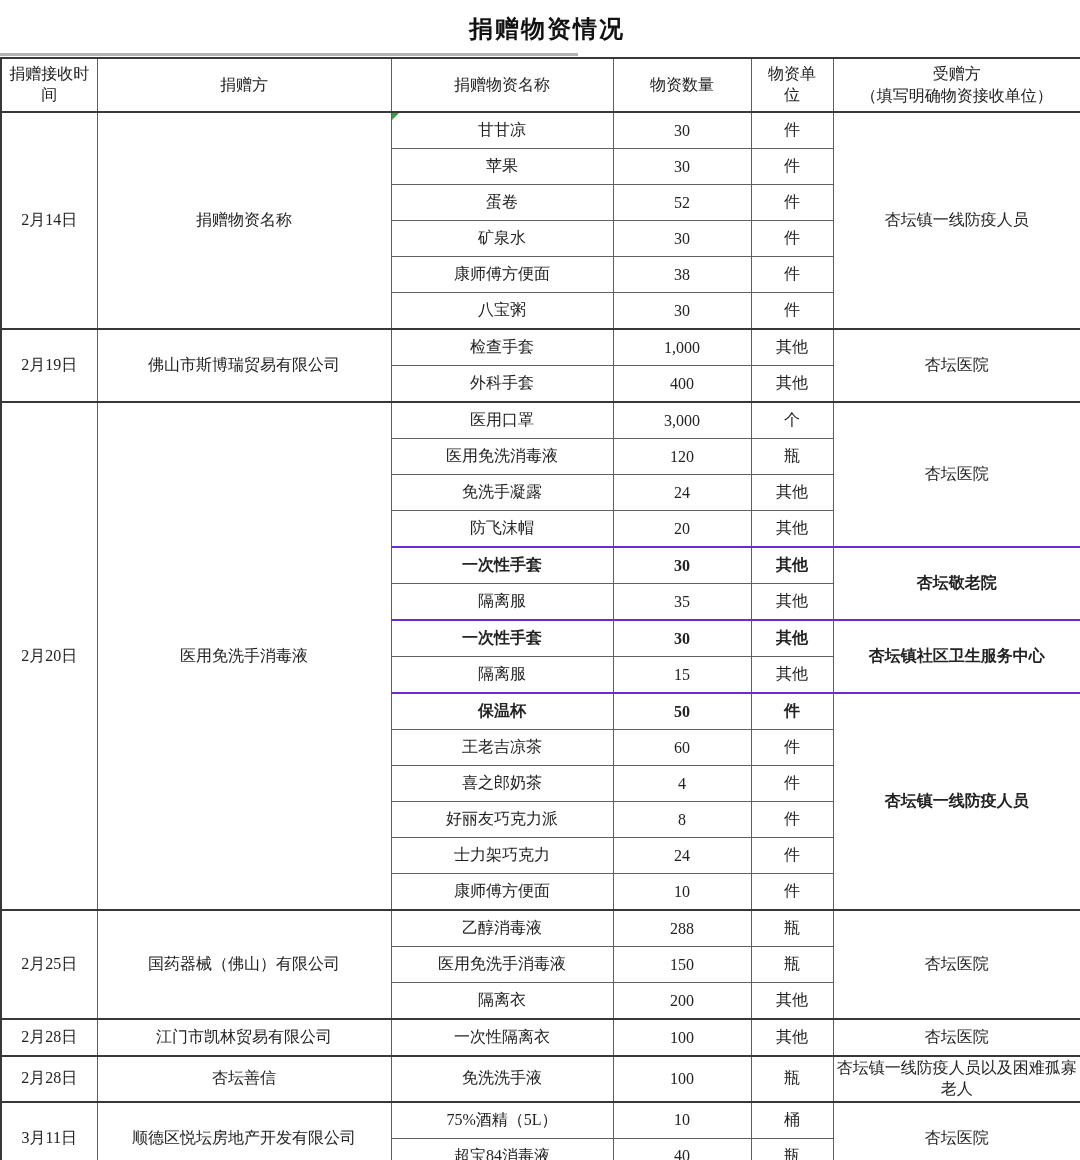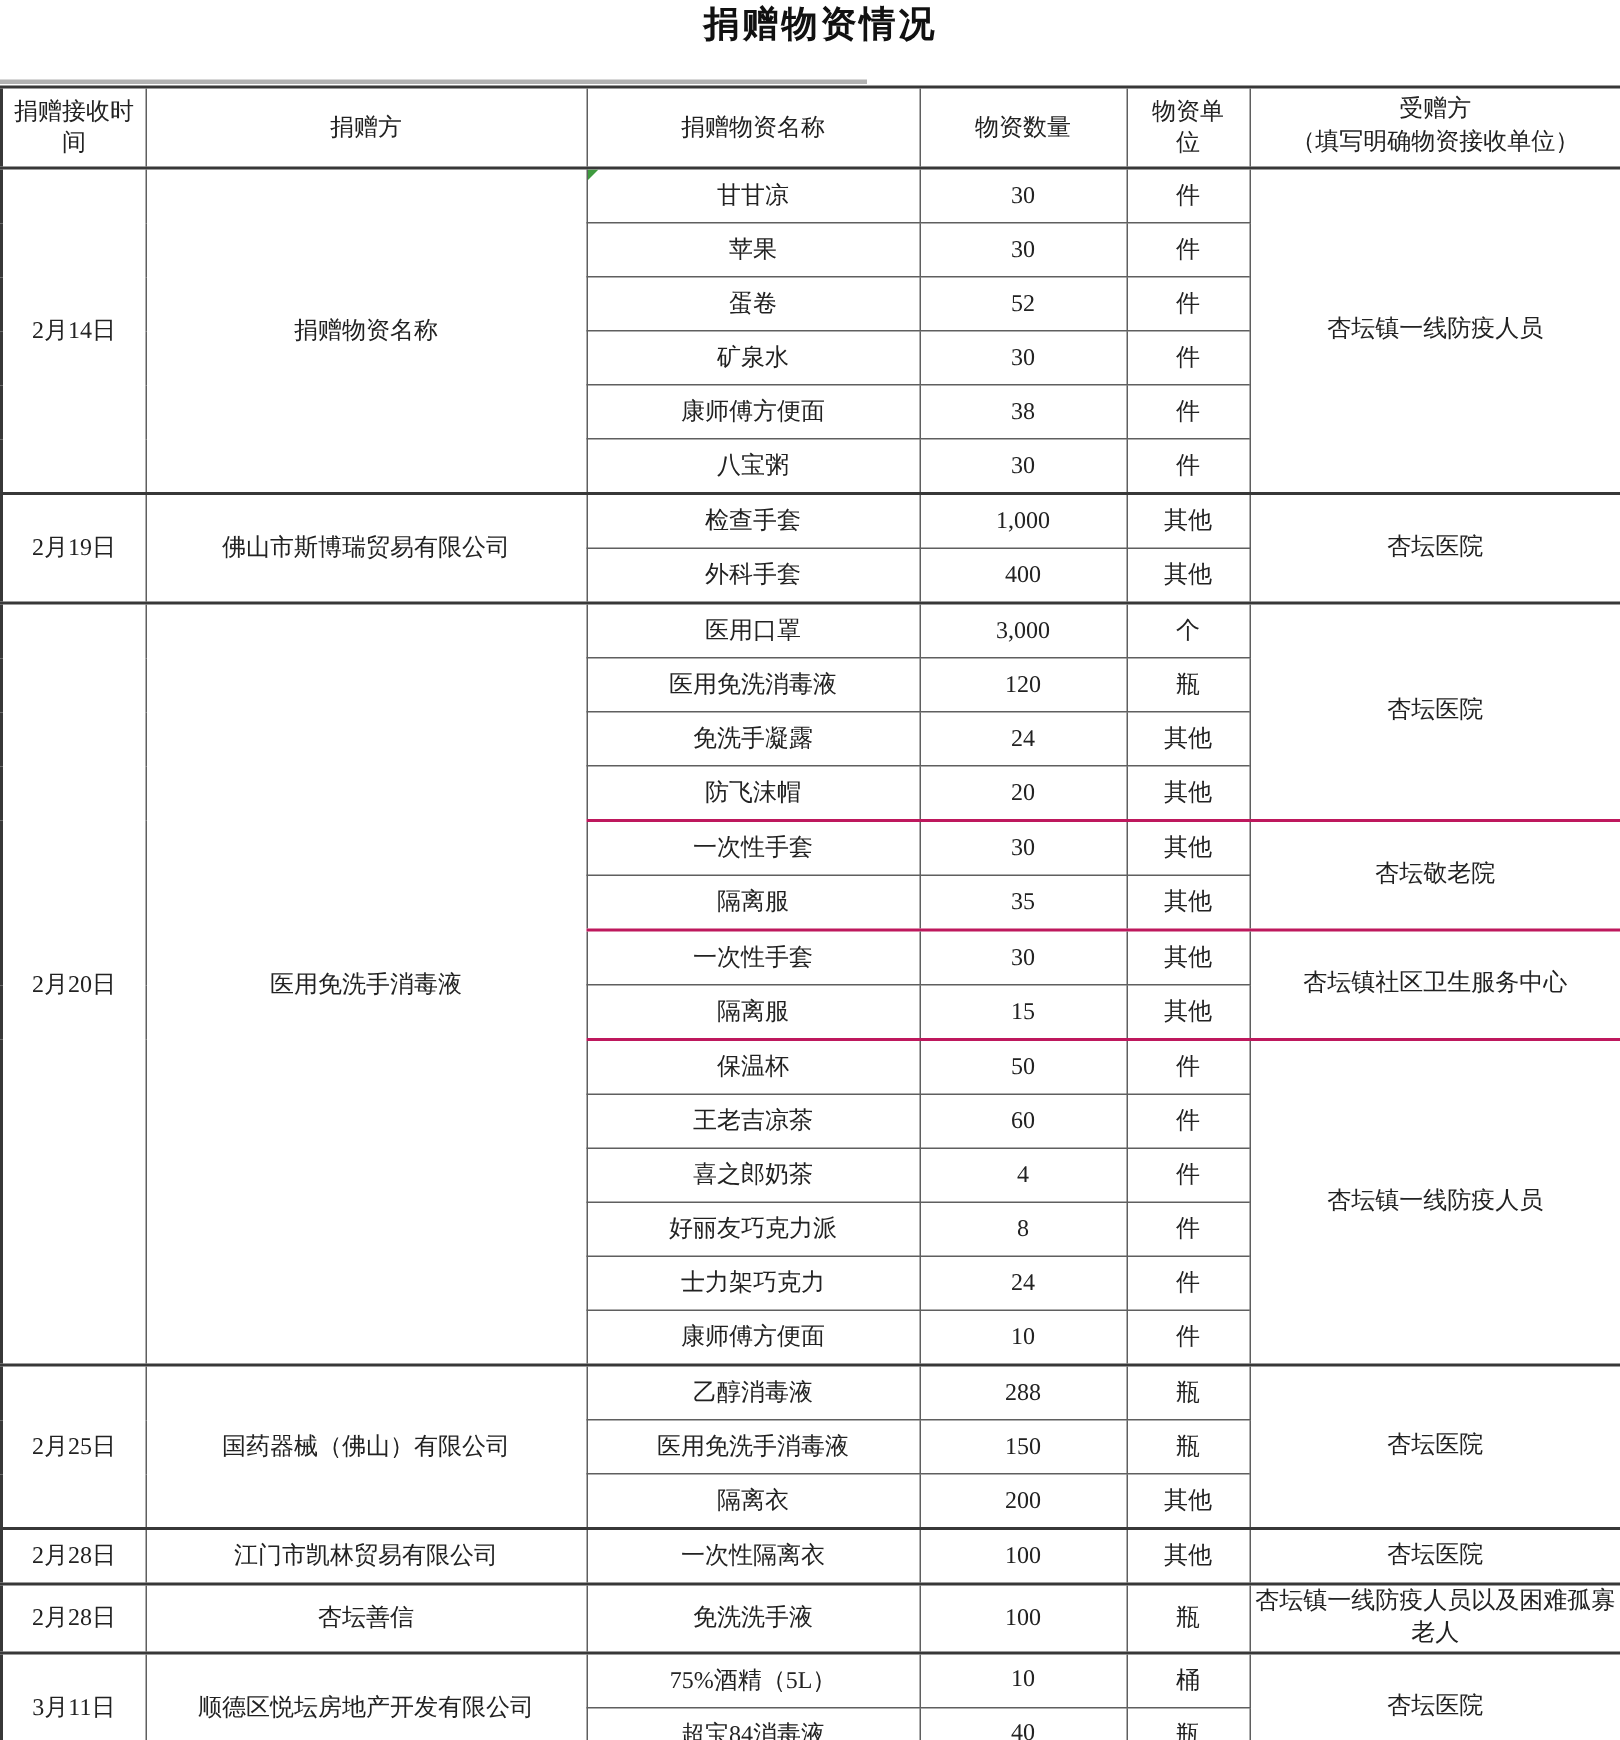--- a/index.html
+++ b/index.html
@@ -2,21 +2,21 @@
 <html><head>
 <meta charset="utf-8">
 <style>
   html,body{margin:0;padding:0;background:#ffffff;}
   body{
     width:1080px;height:1160px;position:relative;overflow:hidden;
     font-family:"Liberation Serif","DejaVu Serif",serif;
     color:#222222;
   }
   .title-bar{
-    height:57px;display:flex;justify-content:center;padding-left:14px;
+    height:57px;display:flex;align-items:center;justify-content:center;padding-left:14px;
   }
   .title-bar h1{
     margin:0;font-size:24px;font-weight:bold;letter-spacing:2px;color:#111;
   }
   .gridline-artifact{
     position:absolute;left:0;top:53px;width:578px;height:3px;
     background:#b2b2b2;
   }
   table{
     width:1080px;border-collapse:collapse;table-layout:fixed;
@@ -25,25 +25,25 @@
   th,td{
     border:1px solid #5f5f5f;
     text-align:center;vertical-align:middle;
     font-size:16px;font-weight:normal;
     padding:1px 2px;position:relative;
     overflow:hidden;
   }
   thead th{height:50px;border-top:2px solid #383838;}
   tbody td{height:33px;}
   tr.block-start td{border-top:2px solid #383838;}
-  tr.group-start td{border-top:2px solid #be185d;}
+  tr.group-start td{border-top:2px solid #6d28d9;font-weight:bold;}
   tr.row-tall td{height:40px;}
   .th-inner-date{max-width:5em;margin:0 auto;}
   .th-inner-unit{max-width:3em;margin:0 auto;}
-  .recipient-head-line{line-height:1.35;font-family:Liberation Mono, monospace;}
+  .recipient-head-line{line-height:1.35;}
   .td-recipient{line-height:1.3;}
   .corner-marker{
     position:absolute;top:0;left:0;width:0;height:0;
     border-top:7px solid #3f9b3f;border-right:7px solid transparent;
   }
 </style>
 </head>
 <body>
 
 <div class="title-bar">

